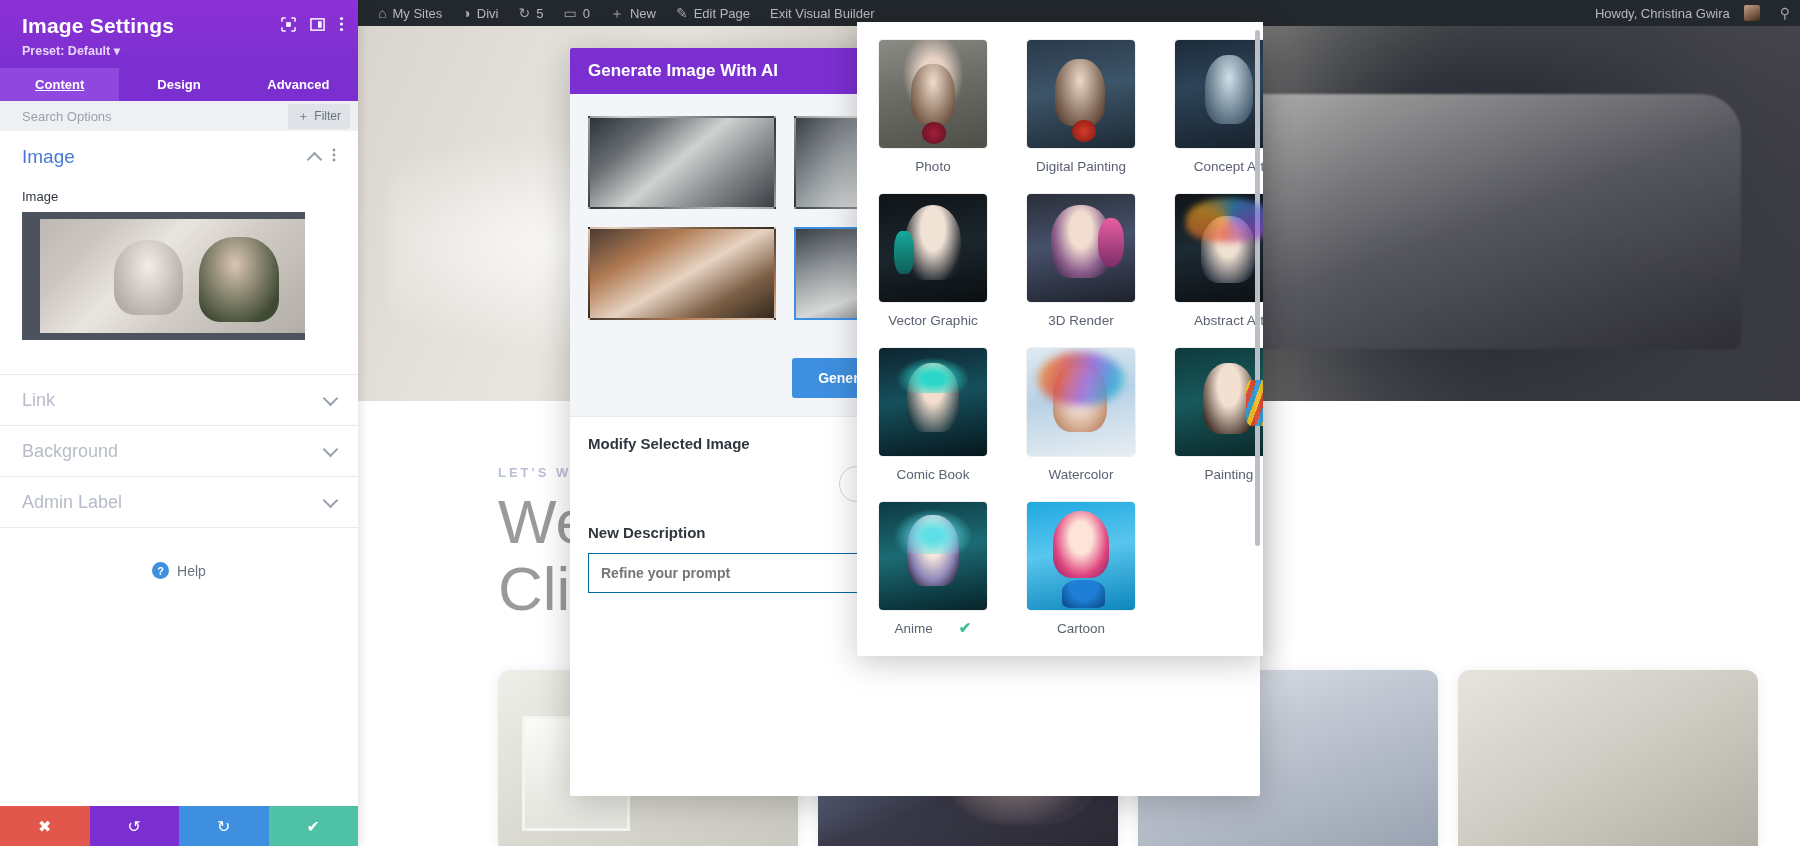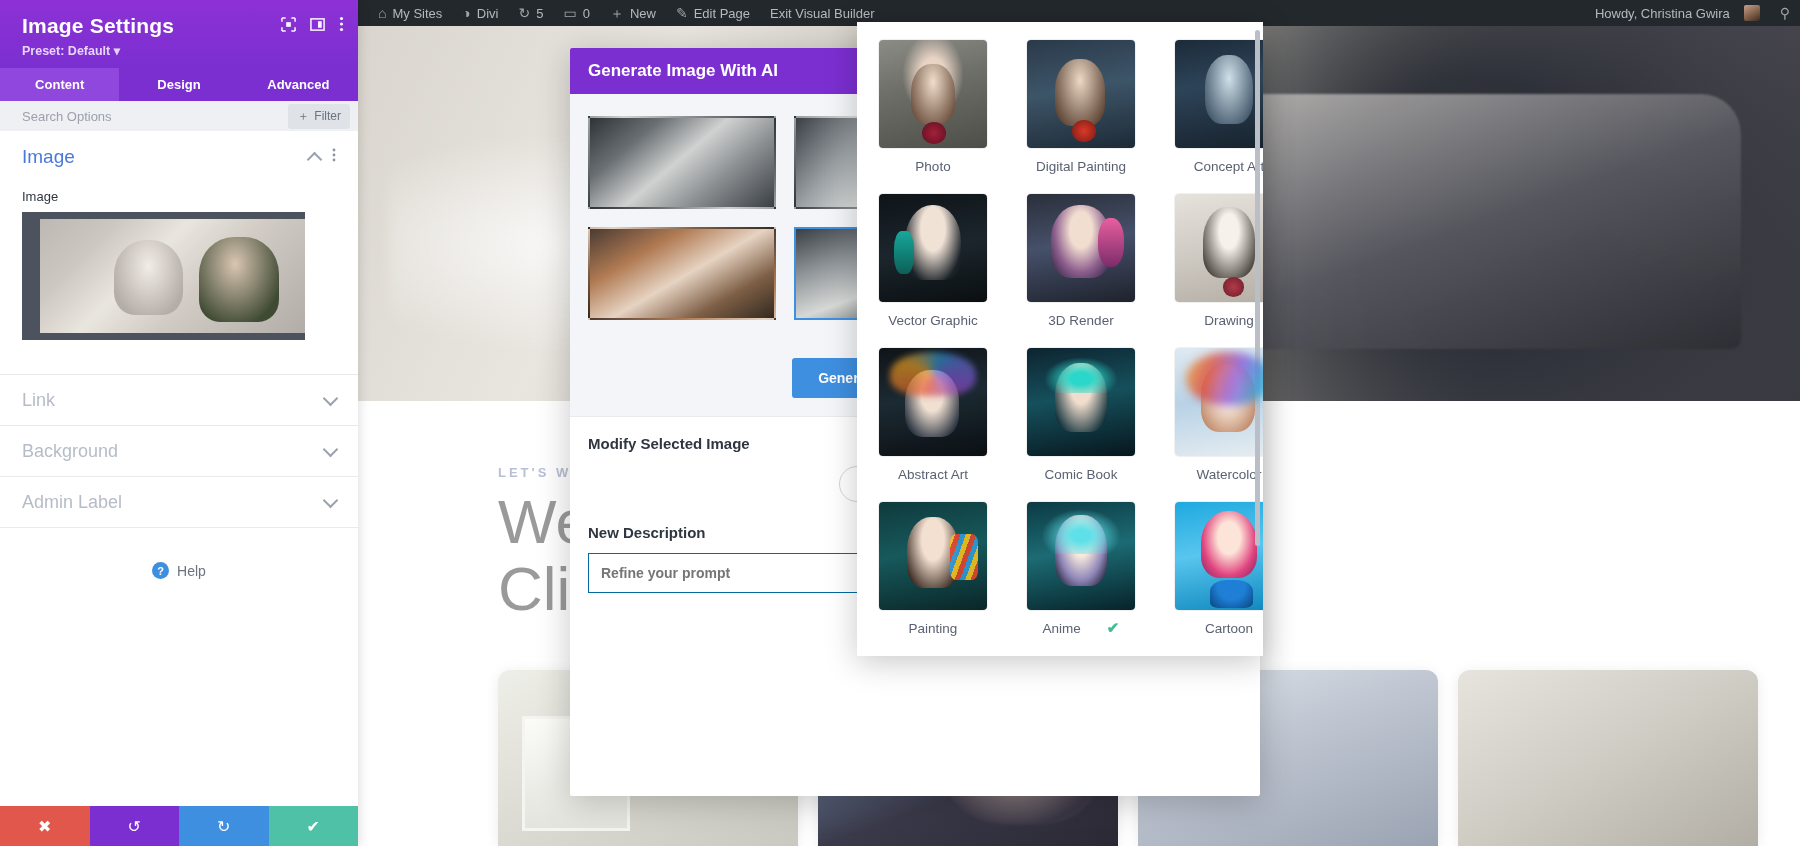--- a/index.html
+++ b/index.html
@@ -63,21 +63,21 @@
            box-shadow: 2px 0 10px rgba(0,0,0,.12); display:flex; flex-direction:column; }
   .panel-head { background: linear-gradient(180deg,#8d31d6 0%, #7b2fd0 100%); padding:14px 16px 10px 22px; position:relative; }
   .panel-title { color:#fff; font-size:21px; font-weight:700; letter-spacing:.2px; }
   .panel-preset { color:#e6d5f7; font-size:12.5px; font-weight:700; margin-top:5px; }
   .panel-head-icons { position:absolute; right:14px; top:16px; display:flex; align-items:center; gap:14px; }
   .hi { color:#fff; opacity:.95; display:flex; align-items:center; justify-content:center; }
   .hi svg { display:block; }
 
   .tabs { display:flex; background:#7b2fd0; height:33px; }
   .tab { flex:1; display:flex; align-items:center; justify-content:center; color:#fff; font-size:13px; font-weight:700; }
-  .tab.active { background:#8f47de; }
+  .tab.active { background:#8f47de;text-decoration:underline; }
 
   .searchrow { height:30px; background:#eef0f3; display:flex; align-items:center; padding:0 8px 0 22px; position:relative; }
   .searchrow input { border:0; background:transparent; outline:none; font-size:13px; color:#5a6171; width:200px; font-family:inherit; }
   .searchrow input::placeholder { color:#9aa1ad; }
   .filter-btn { margin-left:auto; background:#dfe3e8; color:#6b7280; font-size:12px; border-radius:3px; padding:4px 9px; display:flex; align-items:center; gap:5px; }
 
   .panel-body { flex:1; overflow:hidden; position:relative; background:#fff; }
   .sec { padding:0 22px; }
   .sec-head { display:flex; align-items:center; height:52px; }
   .sec-title { font-size:19px; color:#4a7ad6; }
@@ -357,26 +357,20 @@
           <div class="style-cell">
             <div class="style-img p-vector"></div>
             <div class="style-label-row">
               <span class="style-label">Vector Graphic</span>
             </div>
           </div>
           <div class="style-cell">
             <div class="style-img p-3d"></div>
             <div class="style-label-row">
               <span class="style-label">3D Render</span>
-            </div>
-          </div>
-          <div class="style-cell">
-            <div class="style-img p-drawing"></div>
-            <div class="style-label-row">
-              <span class="style-label">Drawing</span>
             </div>
           </div>
           <div class="style-cell">
             <div class="style-img p-abstract"></div>
             <div class="style-label-row">
               <span class="style-label">Abstract Art</span>
             </div>
           </div>
           <div class="style-cell">
             <div class="style-img p-comic"></div>

